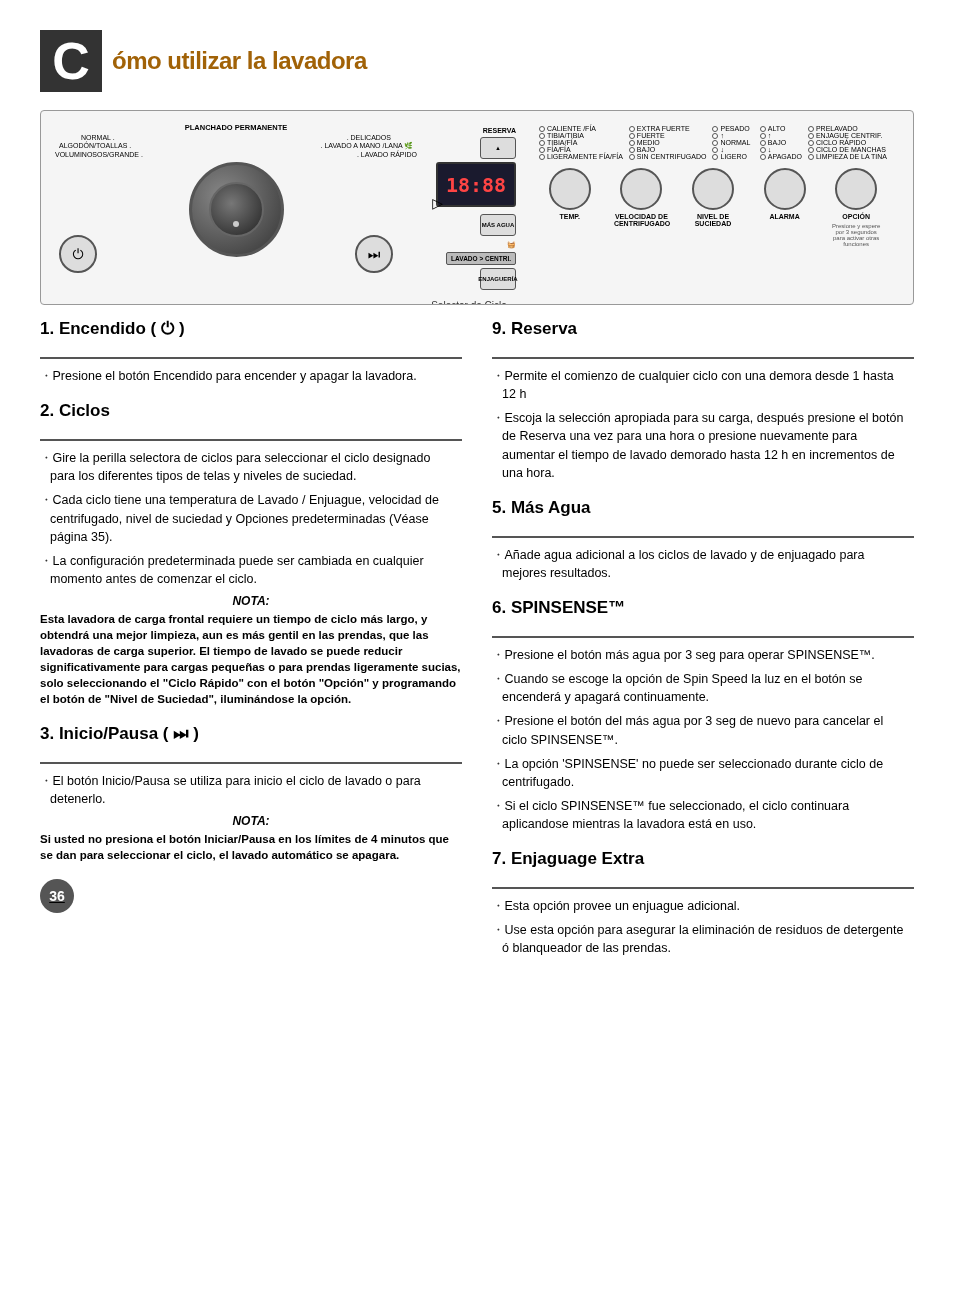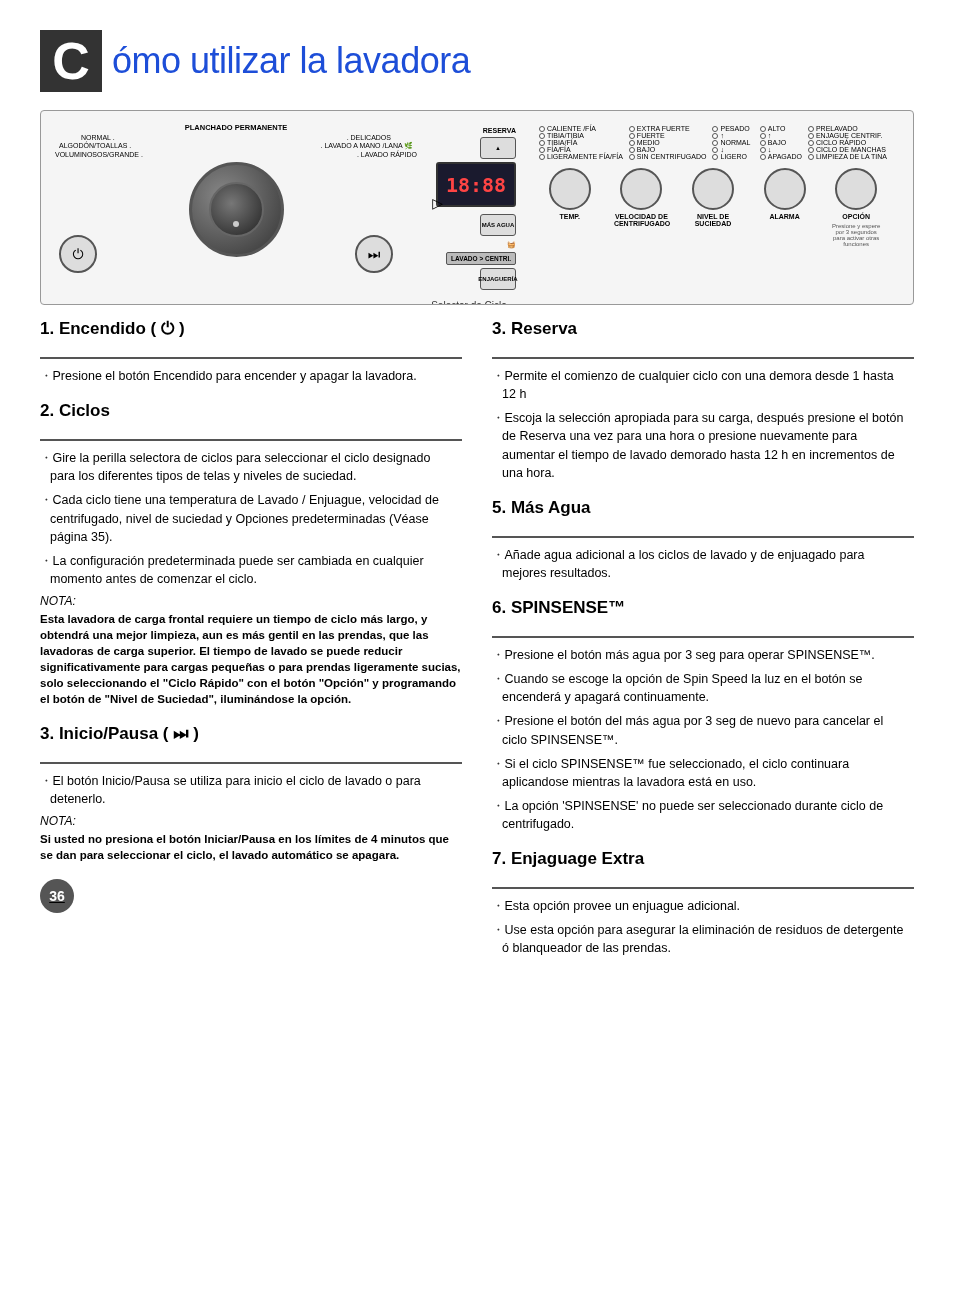--- a/index.html
+++ b/index.html
@@ -26,23 +26,23 @@
       font-weight: bold;
       width: 62px;
       height: 62px;
       display: flex;
       align-items: center;
       justify-content: center;
       margin-right: 10px;
       flex-shrink: 0;
     }
     .header-title {
-      font-size: 36px;
-      font-weight: normal;
-      color: #1d4ed8;
+      font-size: 24px;
+      font-weight: bold;
+      color: #a16207;
       letter-spacing: -0.5px;
     }
 
     
     .washer-diagram {
       border: 1.5px solid #999;
       background: #f5f5f5;
       border-radius: 4px;
       padding: 12px 26px 8px 10px;
       margin-bottom: 14px;
@@ -254,23 +254,24 @@
       padding-left: 10px;
       text-indent: -10px;
       padding-right: 5px;
     }
     .section p::before {
       content: '・';
       color: #333;
     }
     .nota-label {
       font-size: 12px;
-      font-weight: normal;
+      font-weight: bold;
       font-style: italic;
       margin-bottom: 3px;
+      text-align: center;
     }
     .nota-text {
       font-size: 11.5px;
       font-weight: bold;
       line-height: 1.4;
       margin-bottom: 6px;
       padding-left: 0;
       text-indent: 0;
     }
     .nota-text::before { content: none; }
@@ -524,37 +525,37 @@
     </div>
 
     <div class="page-number-area">
       <div class="page-number-badge">36</div>
     </div>
   </div>
 
   <div>
 
     <div class="section">
-      <div class="section-title">3. Reserva</div>
+      <div class="section-title">9. Reserva</div>
       <p>Permite el comienzo de cualquier ciclo con una demora desde 1 hasta 12 h</p>
       <p>Escoja la selección apropiada para su carga, después presione el botón de Reserva una vez para una hora o presione nuevamente para aumentar el tiempo de lavado demorado hasta 12 h en incrementos de una hora.</p>
     </div>
 
     <div class="section">
       <div class="section-title">5. Más Agua</div>
       <p>Añade agua adicional a los ciclos de lavado y de enjuagado para mejores resultados.</p>
     </div>
 
     <div class="section">
       <div class="section-title">6. SPINSENSE™</div>
       <p>Presione el botón más agua por 3 seg para operar SPINSENSE™.</p>
       <p>Cuando se escoge la opción de Spin Speed la luz en el botón se encenderá y apagará continuamente.</p>
       <p>Presione el botón del más agua por 3 seg de nuevo para cancelar el ciclo SPINSENSE™.</p>
+      <p>La opción 'SPINSENSE' no puede ser seleccionado durante ciclo de centrifugado.</p>
       <p>Si el ciclo SPINSENSE™ fue seleccionado, el ciclo continuara aplicandose mientras la lavadora está en uso.</p>
-      <p>La opción 'SPINSENSE' no puede ser seleccionado durante ciclo de centrifugado.</p>
     </div>
 
     <div class="section">
       <div class="section-title">7. Enjaguage Extra</div>
       <p>Esta opción provee un enjuague adicional.</p>
       <p>Use esta opción para asegurar la eliminación de residuos de detergente ó blanqueador de las prendas.</p>
     </div>
   </div>
 </div>
 

